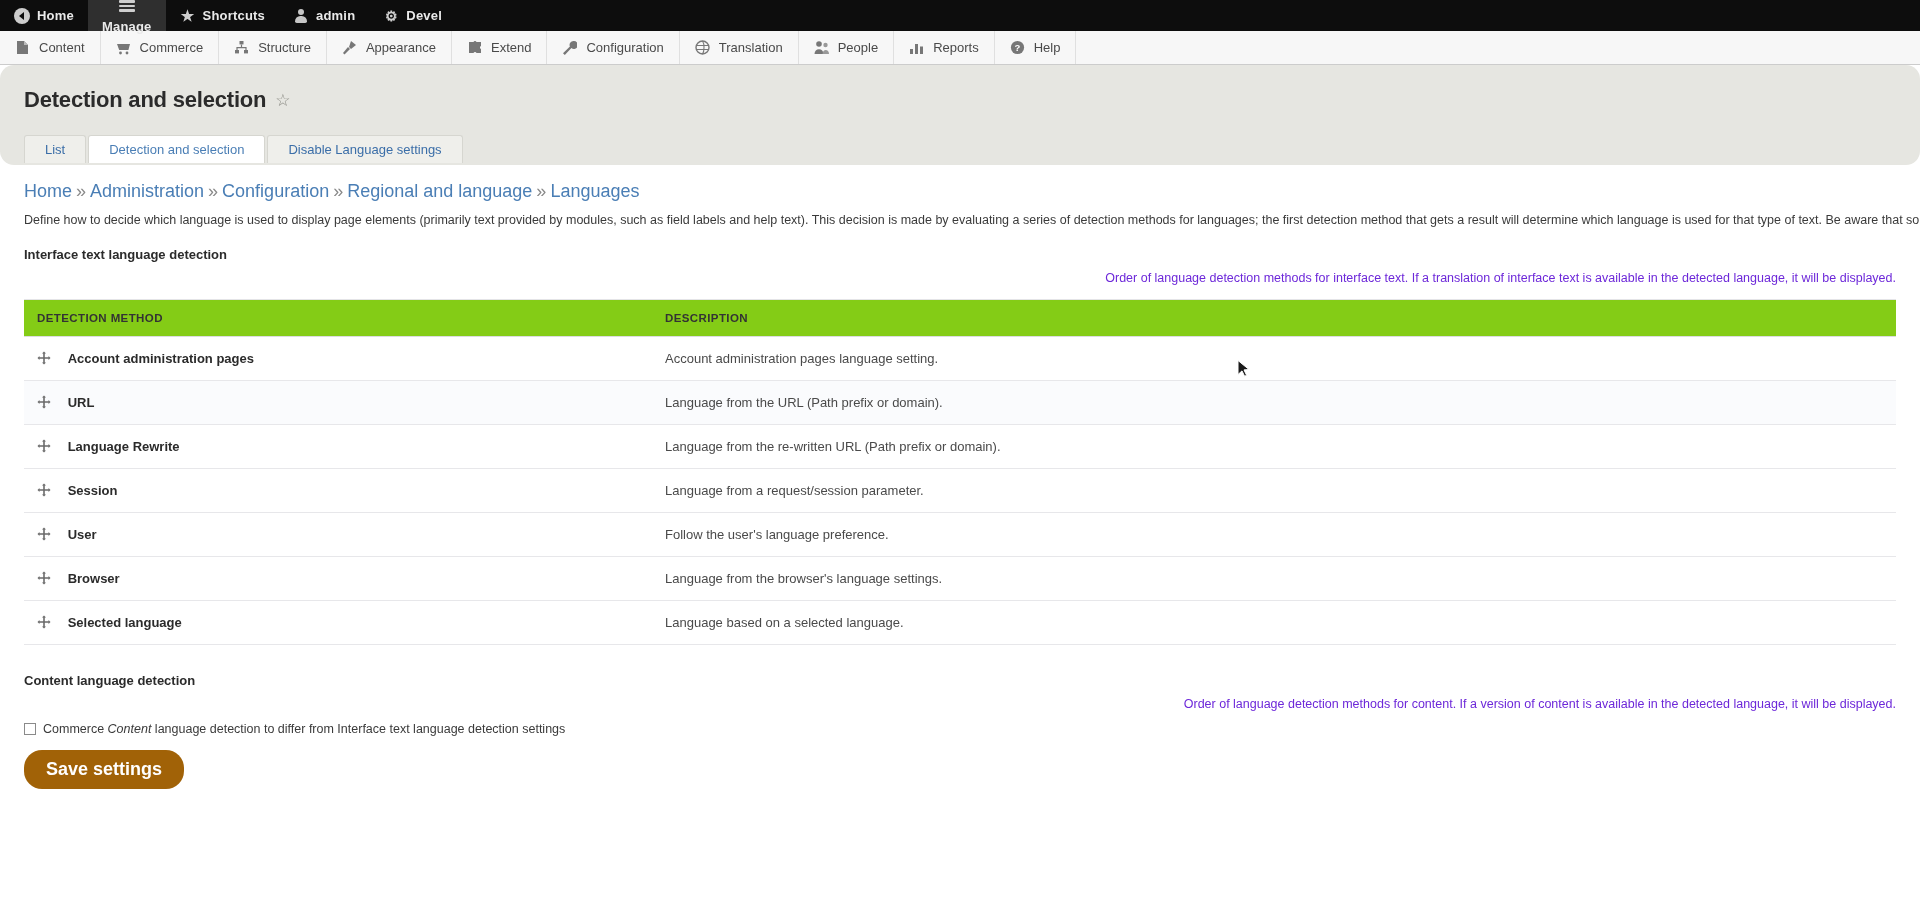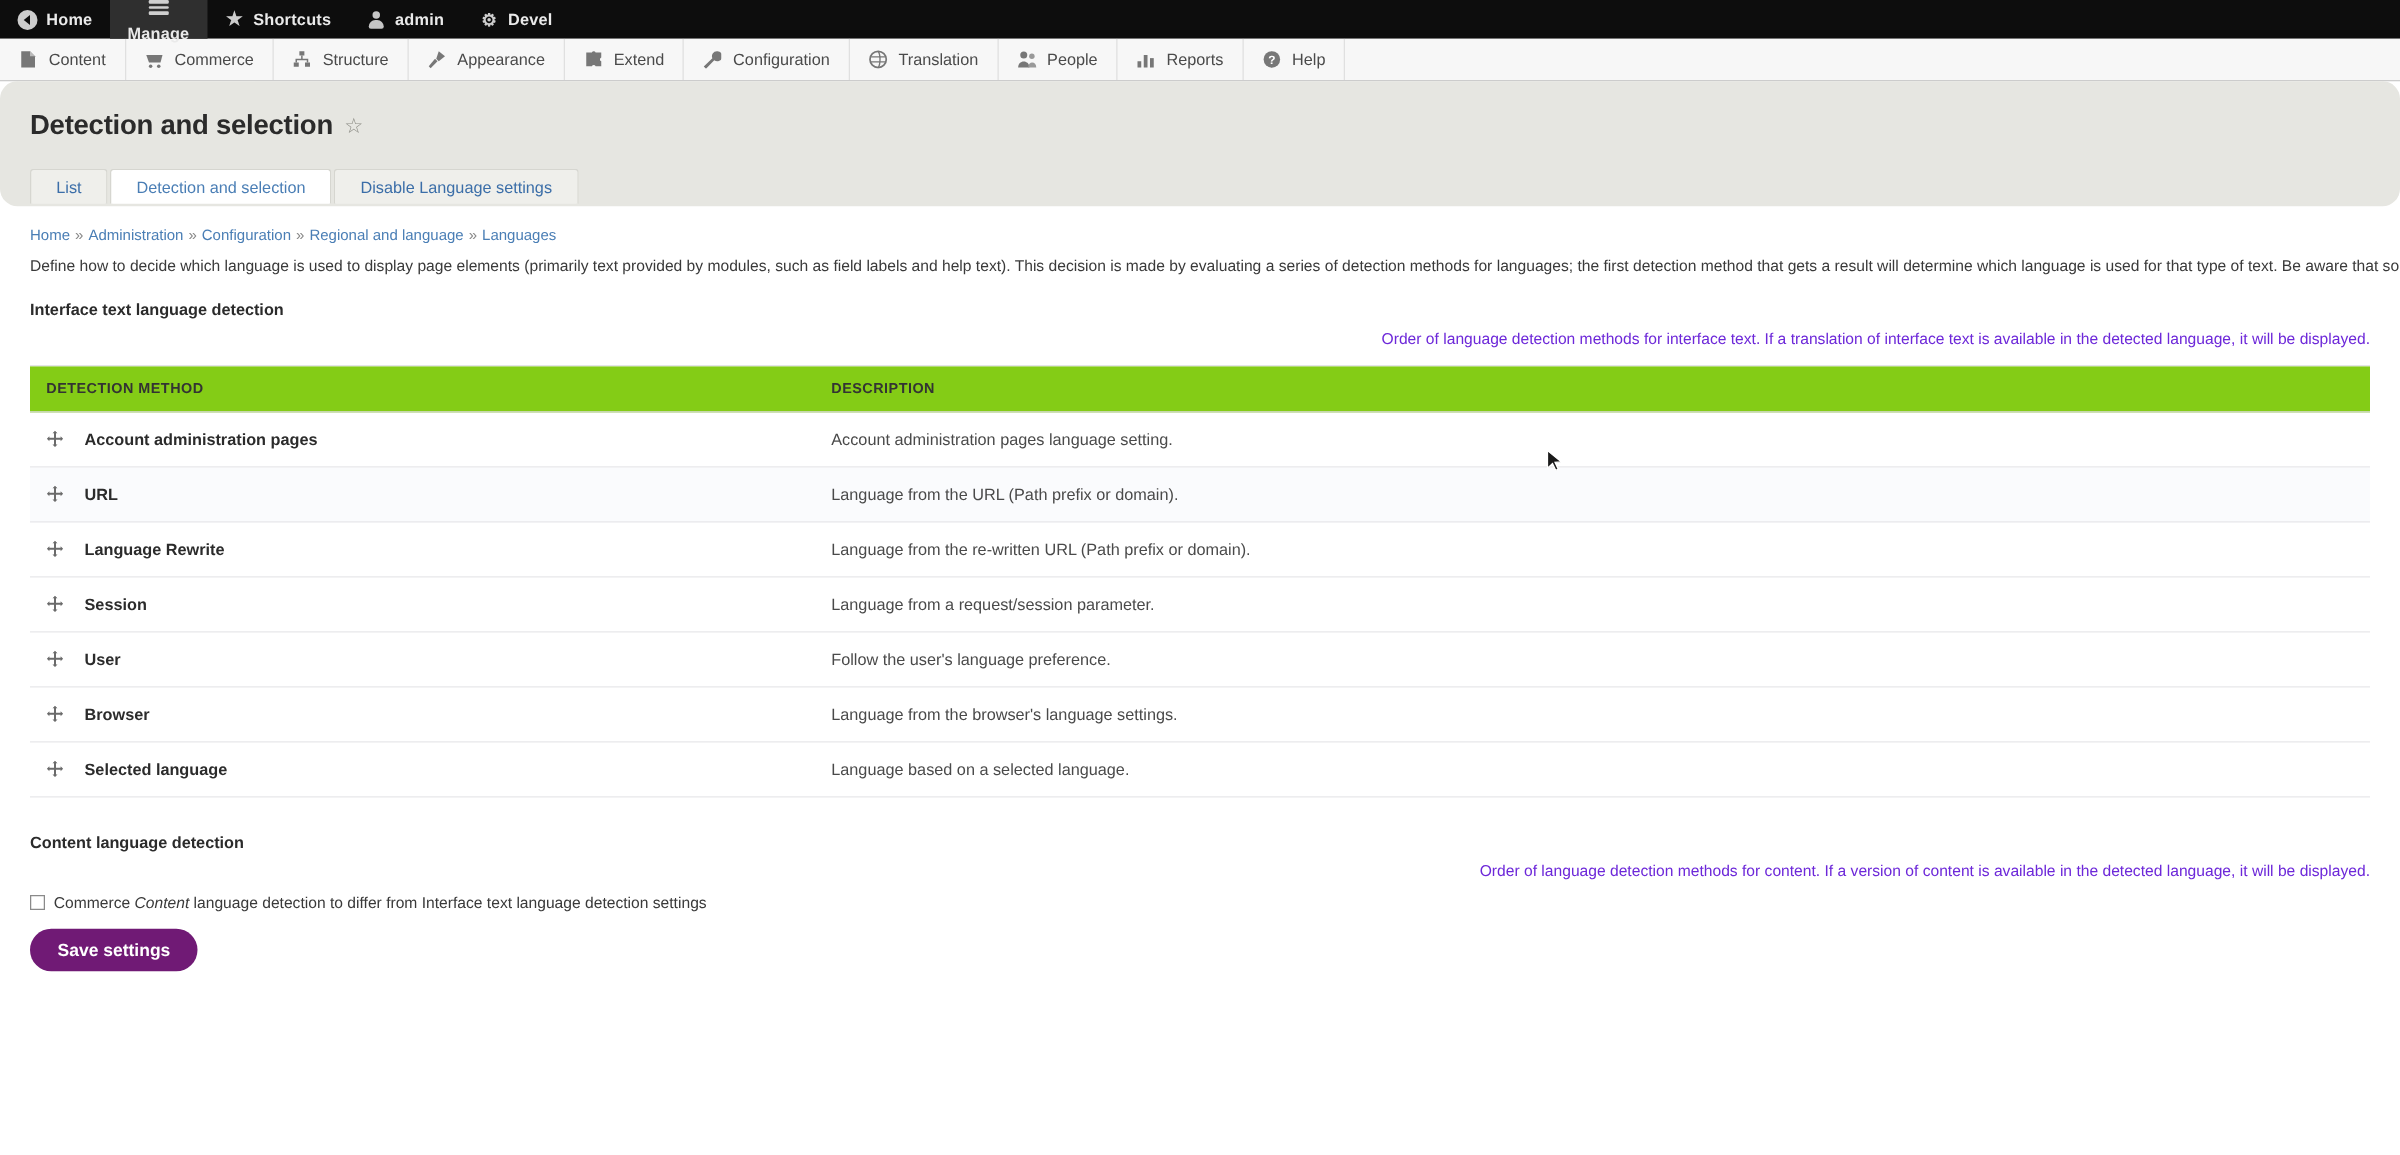--- a/index.html
+++ b/index.html
@@ -105,21 +105,21 @@
     border-radius:3px 3px 0 0;
     margin-right:2px;
     white-space:nowrap;
   }
   .tab.active { background:#fff; color:#4a7eb5; border-color:#d6d6d0; }
 
   
   .content { padding:0 0 0 0; background:#fff; }
   .inner { padding:16px 24px 0 24px; }
 
-  .breadcrumb { font-size:12px; color:#5a5a5a; margin:0 0 9px 0; }
+  .breadcrumb { font-size:18px; color:#5a5a5a; margin:0 0 9px 0; }
   .breadcrumb a { color:#4a7eb5; text-decoration:none; }
   .breadcrumb .sep { color:#8a8a8a; padding:0 4px; }
 
   .intro {
     font-size:12.5px; color:#3a3a3a; line-height:1.55;
     margin:0 0 17px 0;
     white-space:nowrap;
   }
 
   h2.section {
@@ -163,23 +163,23 @@
     margin:0 0 14px 0;
   }
   .cb {
     width:12px; height:12px;
     border:1px solid #8a8a8a;
     background:#fff;
     display:inline-block;
     flex:0 0 auto;
   }
   .btn-save {
-    background:#701a75;
+    background:#a16207;
     color:#fff;
-    font-size:14px; font-weight:bold;
+    font-size:18px; font-weight:bold;
     border:none; border-radius:18px;
     padding:9px 22px;
     cursor:pointer;
     font-family:"Liberation Sans", sans-serif;
   }
 
   .cursor {
     position:absolute; left:1236px; top:359px;
     width:16px; height:20px; pointer-events:none;
   }

